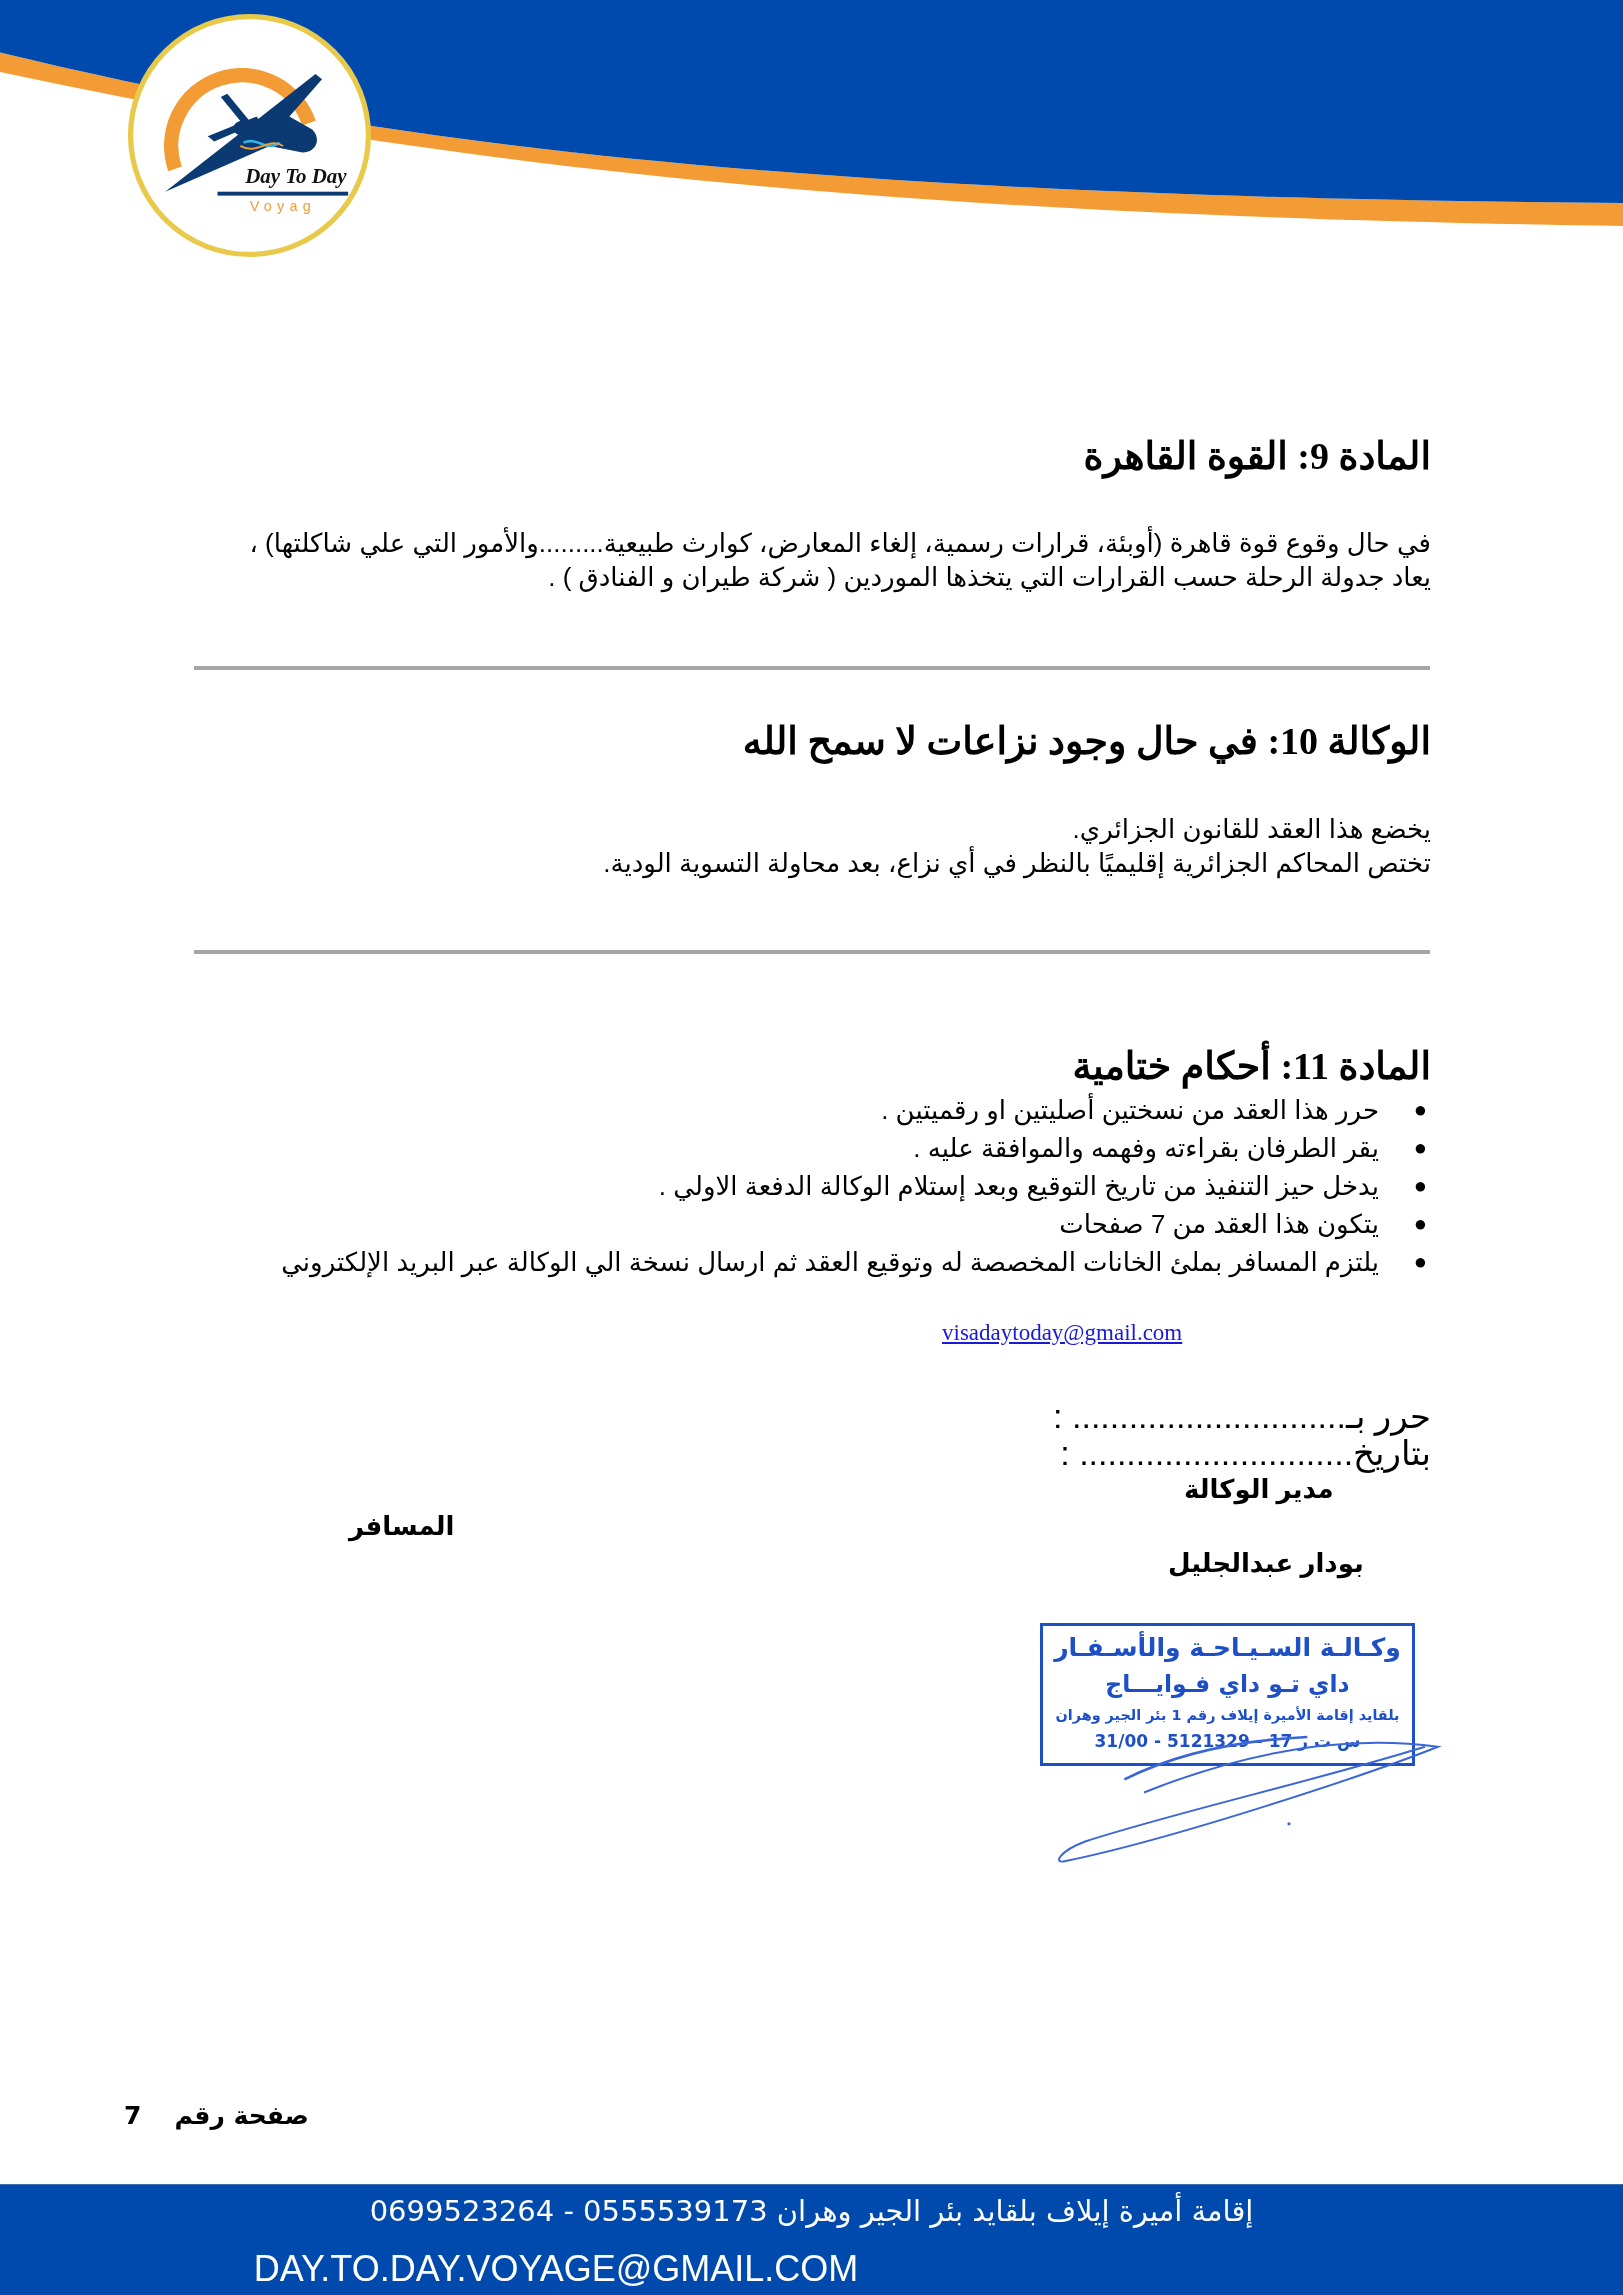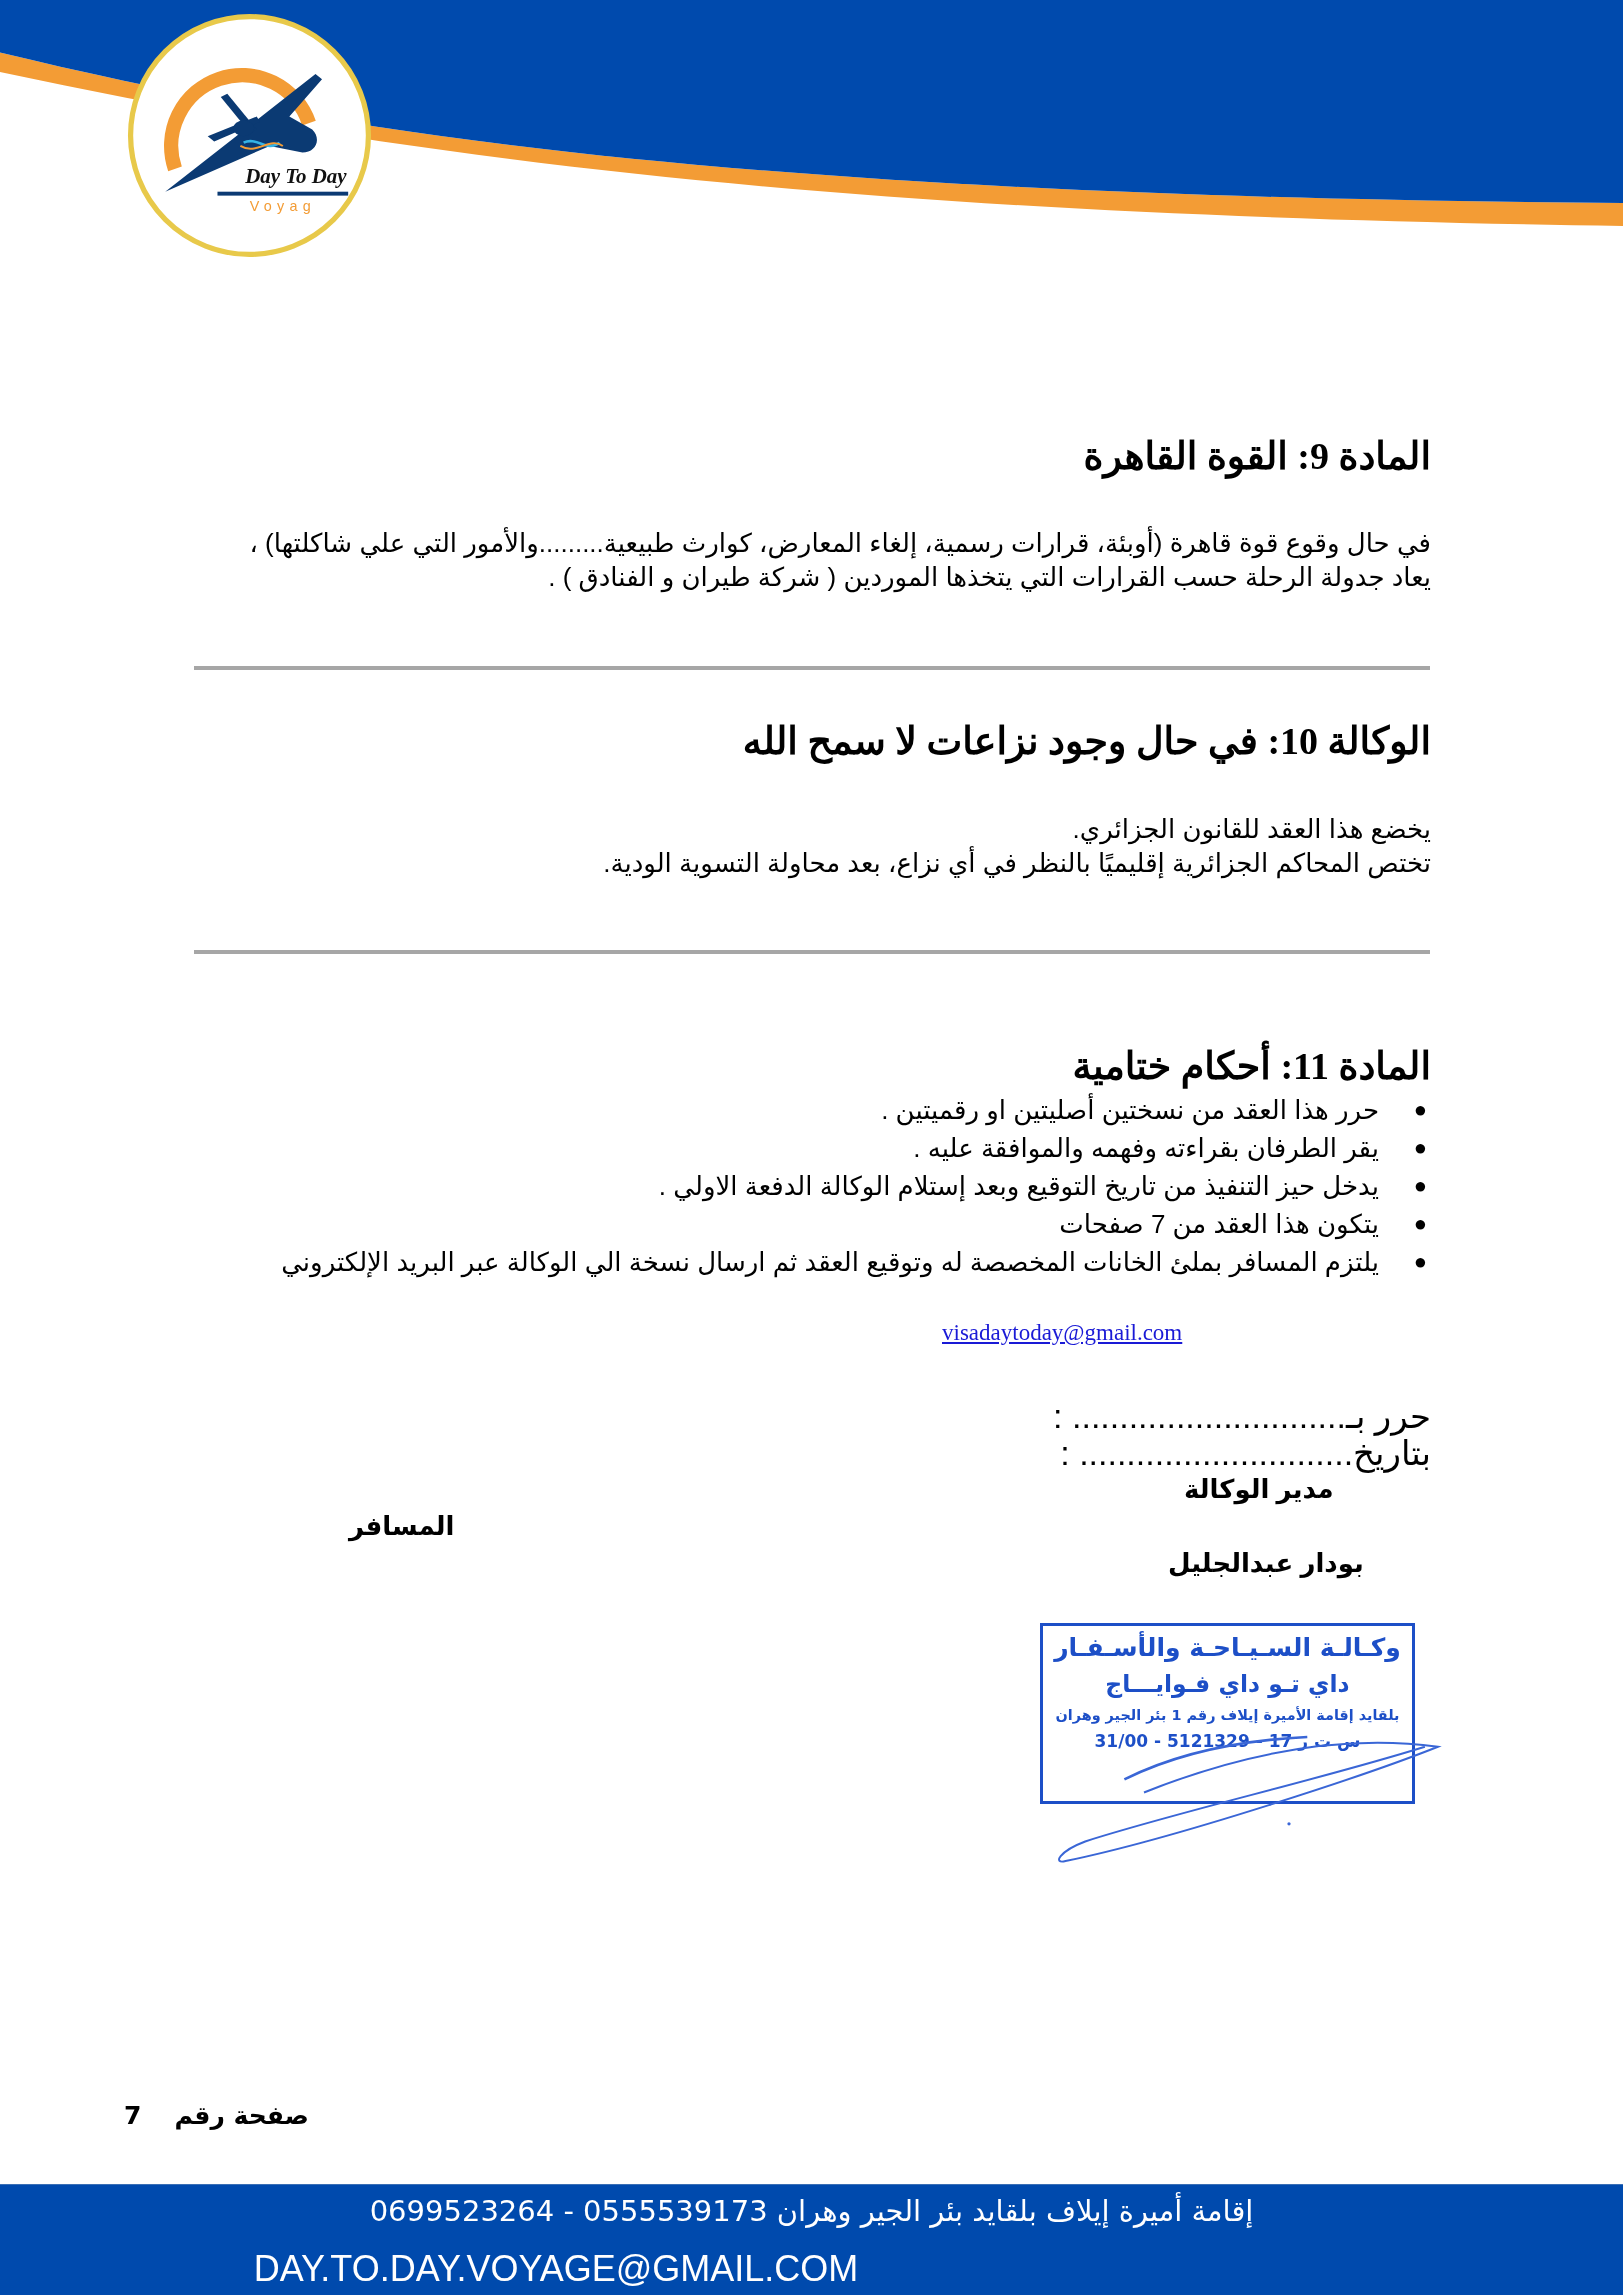--- a/index.html
+++ b/index.html
@@ -59,21 +59,21 @@
       font-family: "Liberation Serif", "DejaVu Serif", serif;
       font-size: 23px; color: #1a1ad6; text-decoration: underline;
     }
 
     .sign-field { position: absolute; right: 192px; font-size: 34px; line-height: 37px; direction: rtl; text-align: right; white-space: nowrap;}
 
     .sig-label { position: absolute; font-size: 26px; line-height: 37px; direction: rtl; white-space: nowrap; font-weight: bold; }
 
     
     #stamp {
-      position: absolute; left: 1040px; top: 1623px; width: 375px; height: 181px;
+      position: absolute; left: 1040px; top: 1623px; width: 375px; height: 143px;
       border: 3.3px solid #1d4fc7; box-sizing: border-box;
       color: #1d4fc7; text-align: center; direction: rtl;
       font-family: "DejaVu Sans", sans-serif; font-weight: bold;
     }
     #stamp .l1 { font-size: 25px; line-height: 38px; margin-top: 2.6px; letter-spacing: 1.3px;}
     #stamp .l2 { font-size: 23.5px; line-height: 35px; letter-spacing: 1.3px;}
     #stamp .l3 { font-size: 14.4px; line-height: 26px; }
     #stamp .l4 { font-size: 17px; line-height: 26px; }
     #signature-svg { position: absolute; left: 1046px; top: 1727px; width: 405px; height: 144px; }
 

